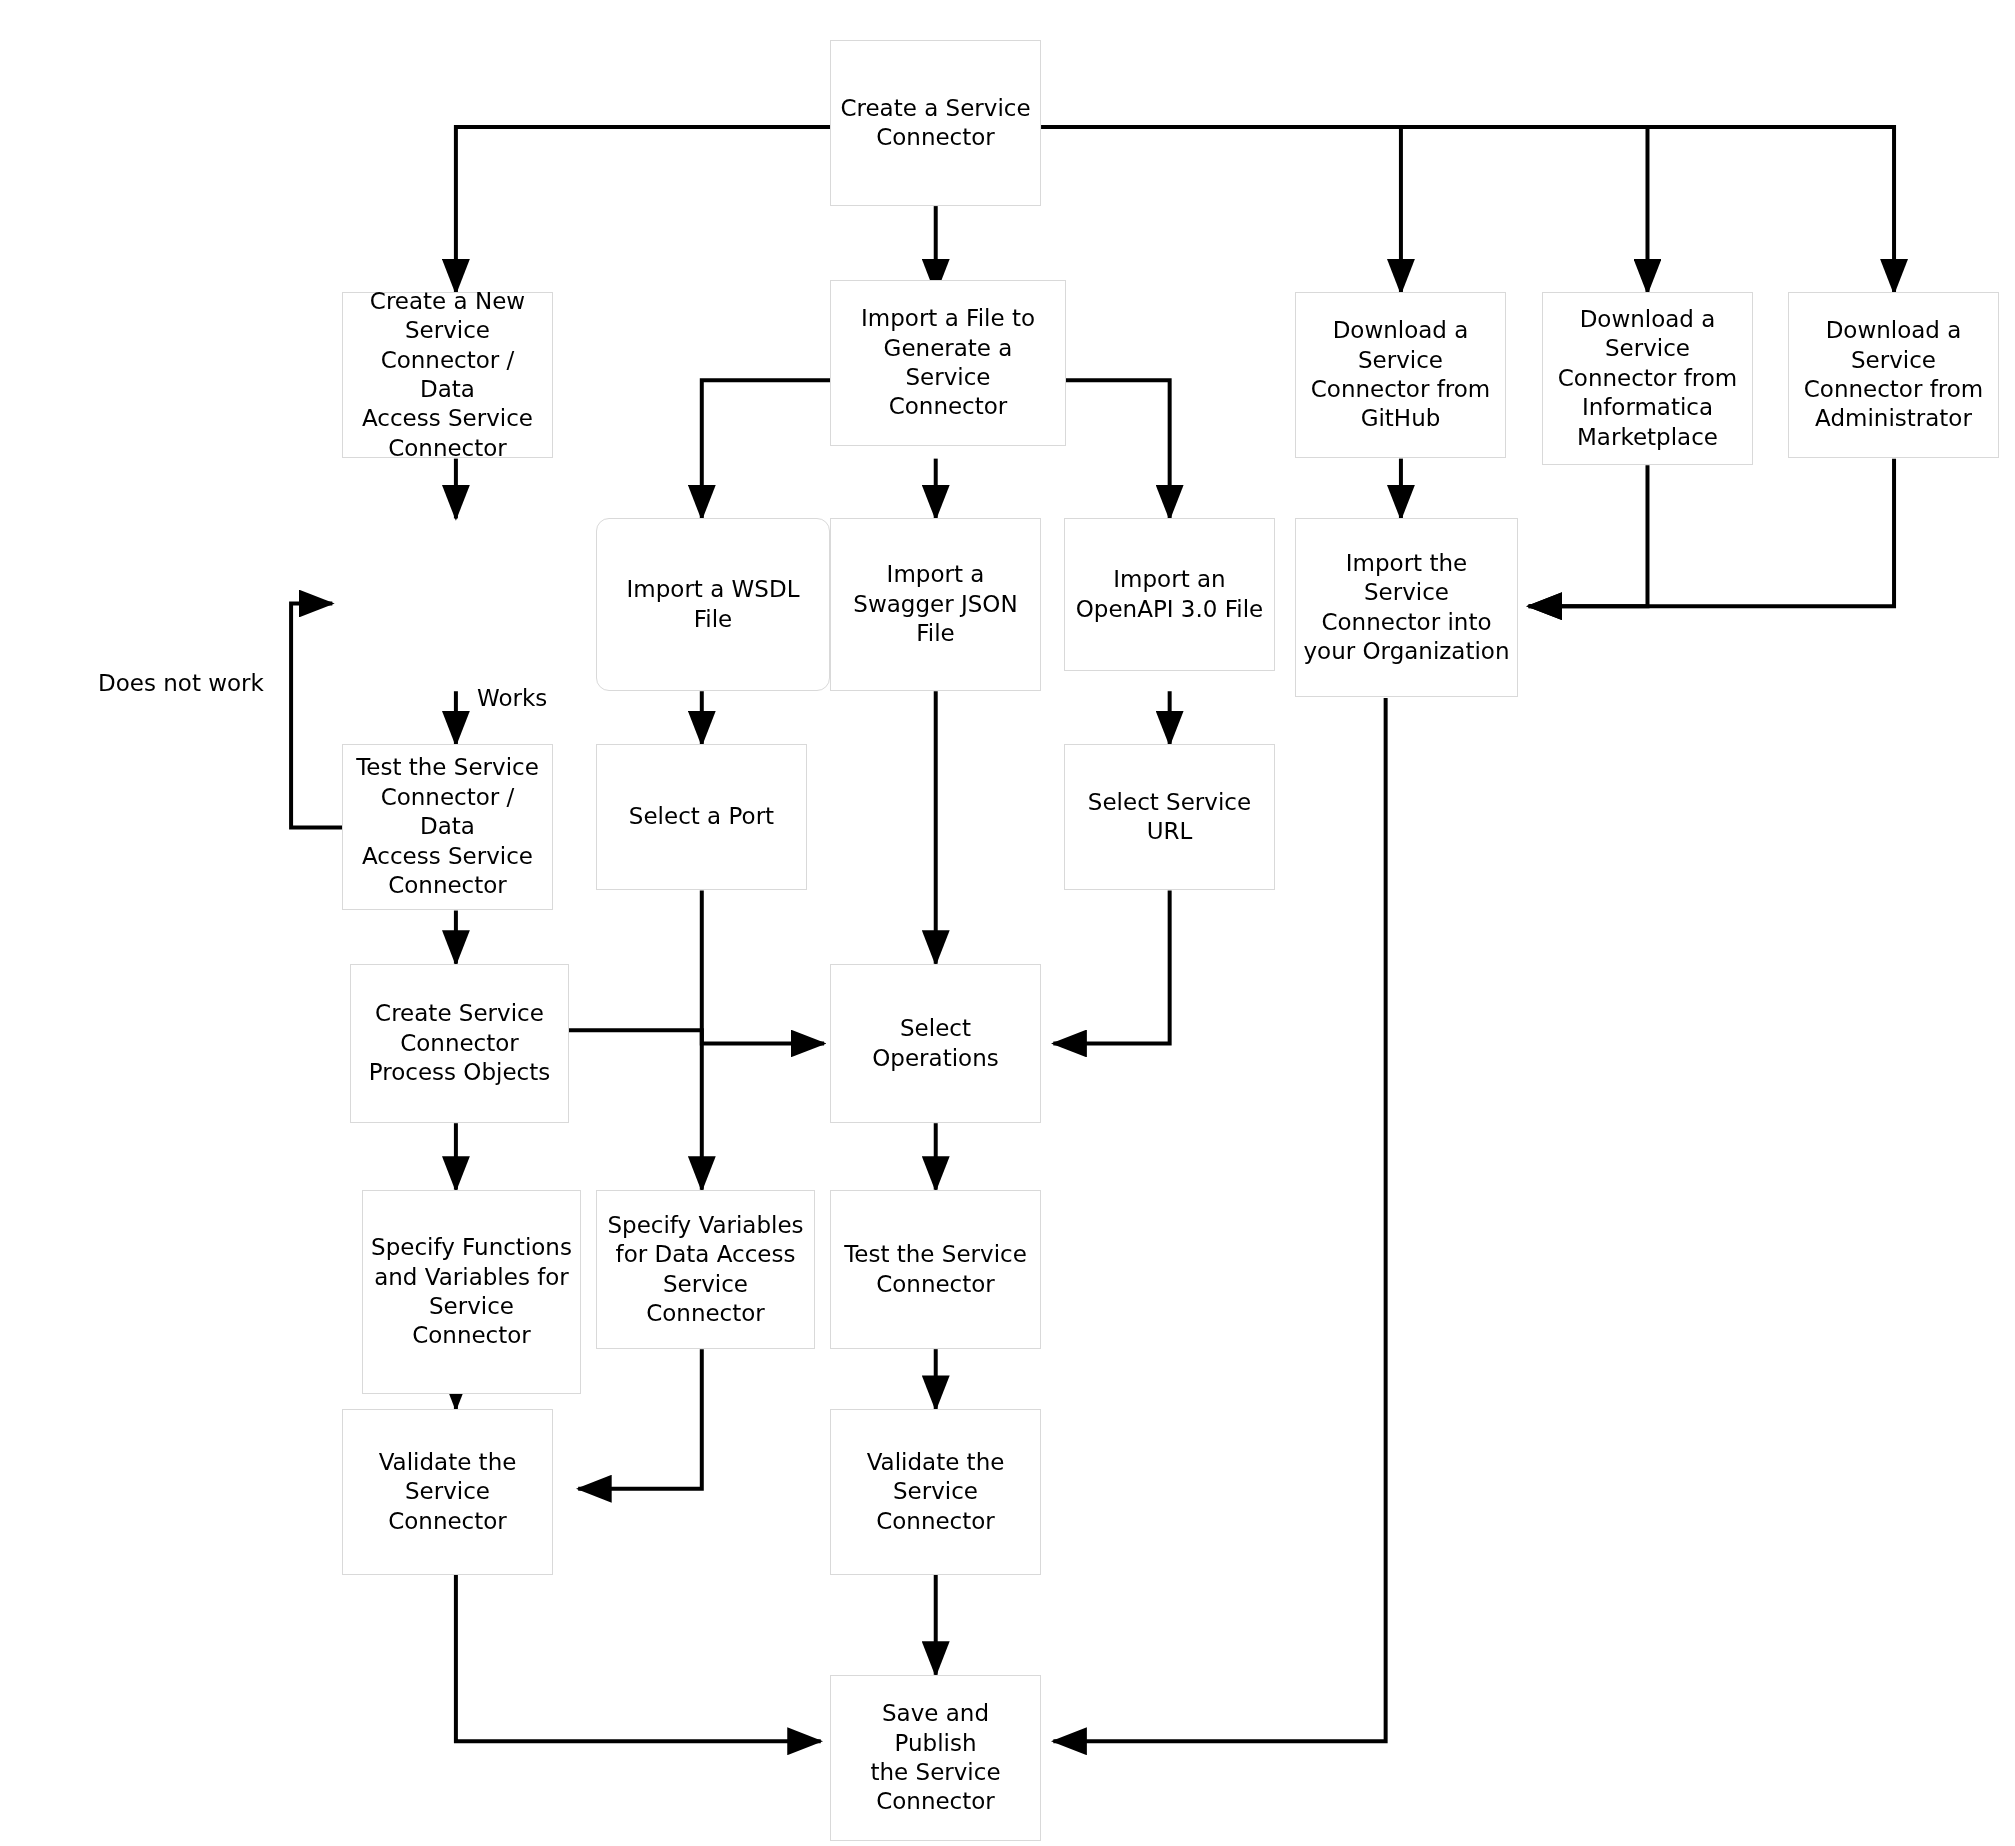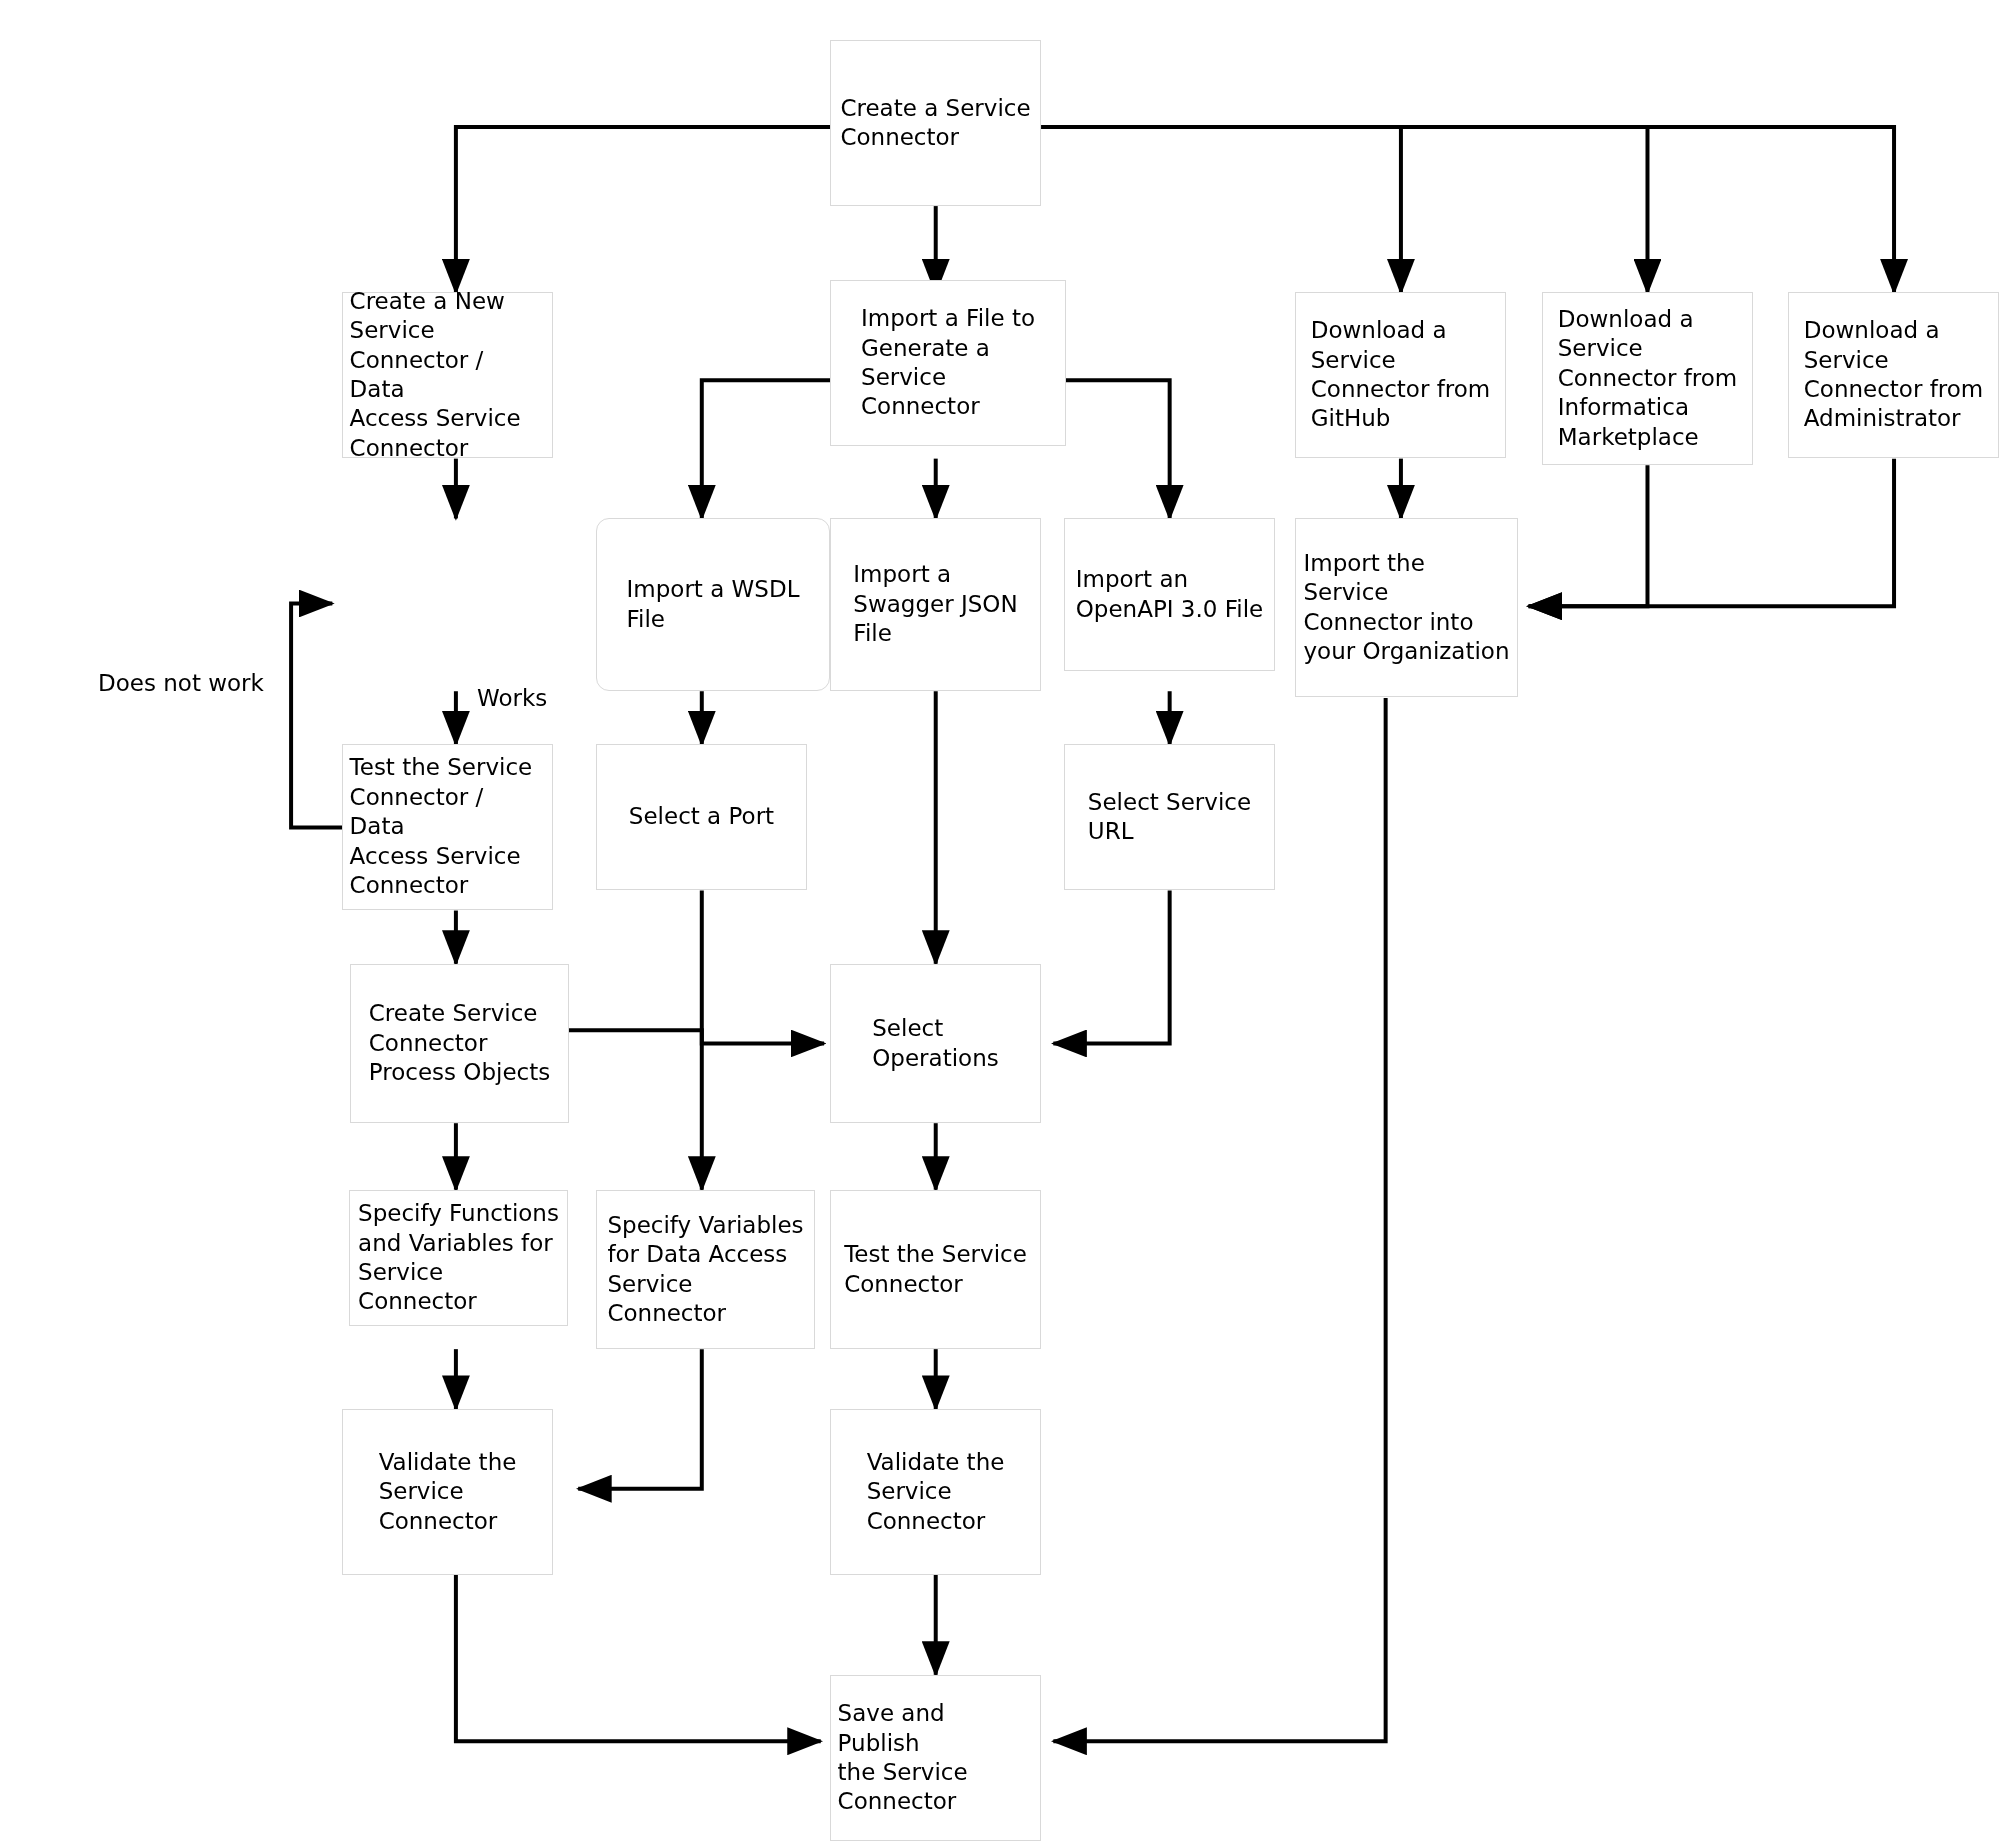--- a/index.html
+++ b/index.html
@@ -23,21 +23,21 @@
     pointer-events:none;
   }
   .node{
     position:absolute;
     box-sizing:border-box;
     border:1.3px solid #d9d9d9;
     background:#ffffff;
     display:flex;
     align-items:center;
     justify-content:center;
-    text-align:left;
+    text-align:center;
     color:#000000;
     font-size:23px;
     line-height:1.28;
     padding:2.7px 6.6px;
     z-index:3;
   }
   .node .txt{
     display:block;
     white-space:pre-line;
   }
@@ -209,21 +209,21 @@
     <span class="txt">Create Service
 Connector
 Process Objects</span>
   </div>
 
   <div class="node" style="left:830px;top:964px;width:211px;height:159px;">
     <span class="txt">Select
 Operations</span>
   </div>
 
-  <div class="node" style="left:349px;top:1190px;width:219px;height:136px;">
+  <div class="node" style="left:362px;top:1190px;width:219px;height:204px;">
     <span class="txt">Specify Functions
 and Variables for
 Service
 Connector</span>
   </div>
 
   <div class="node" style="left:596px;top:1190px;width:219px;height:159px;">
     <span class="txt">Specify Variables
 for Data Access
 Service

